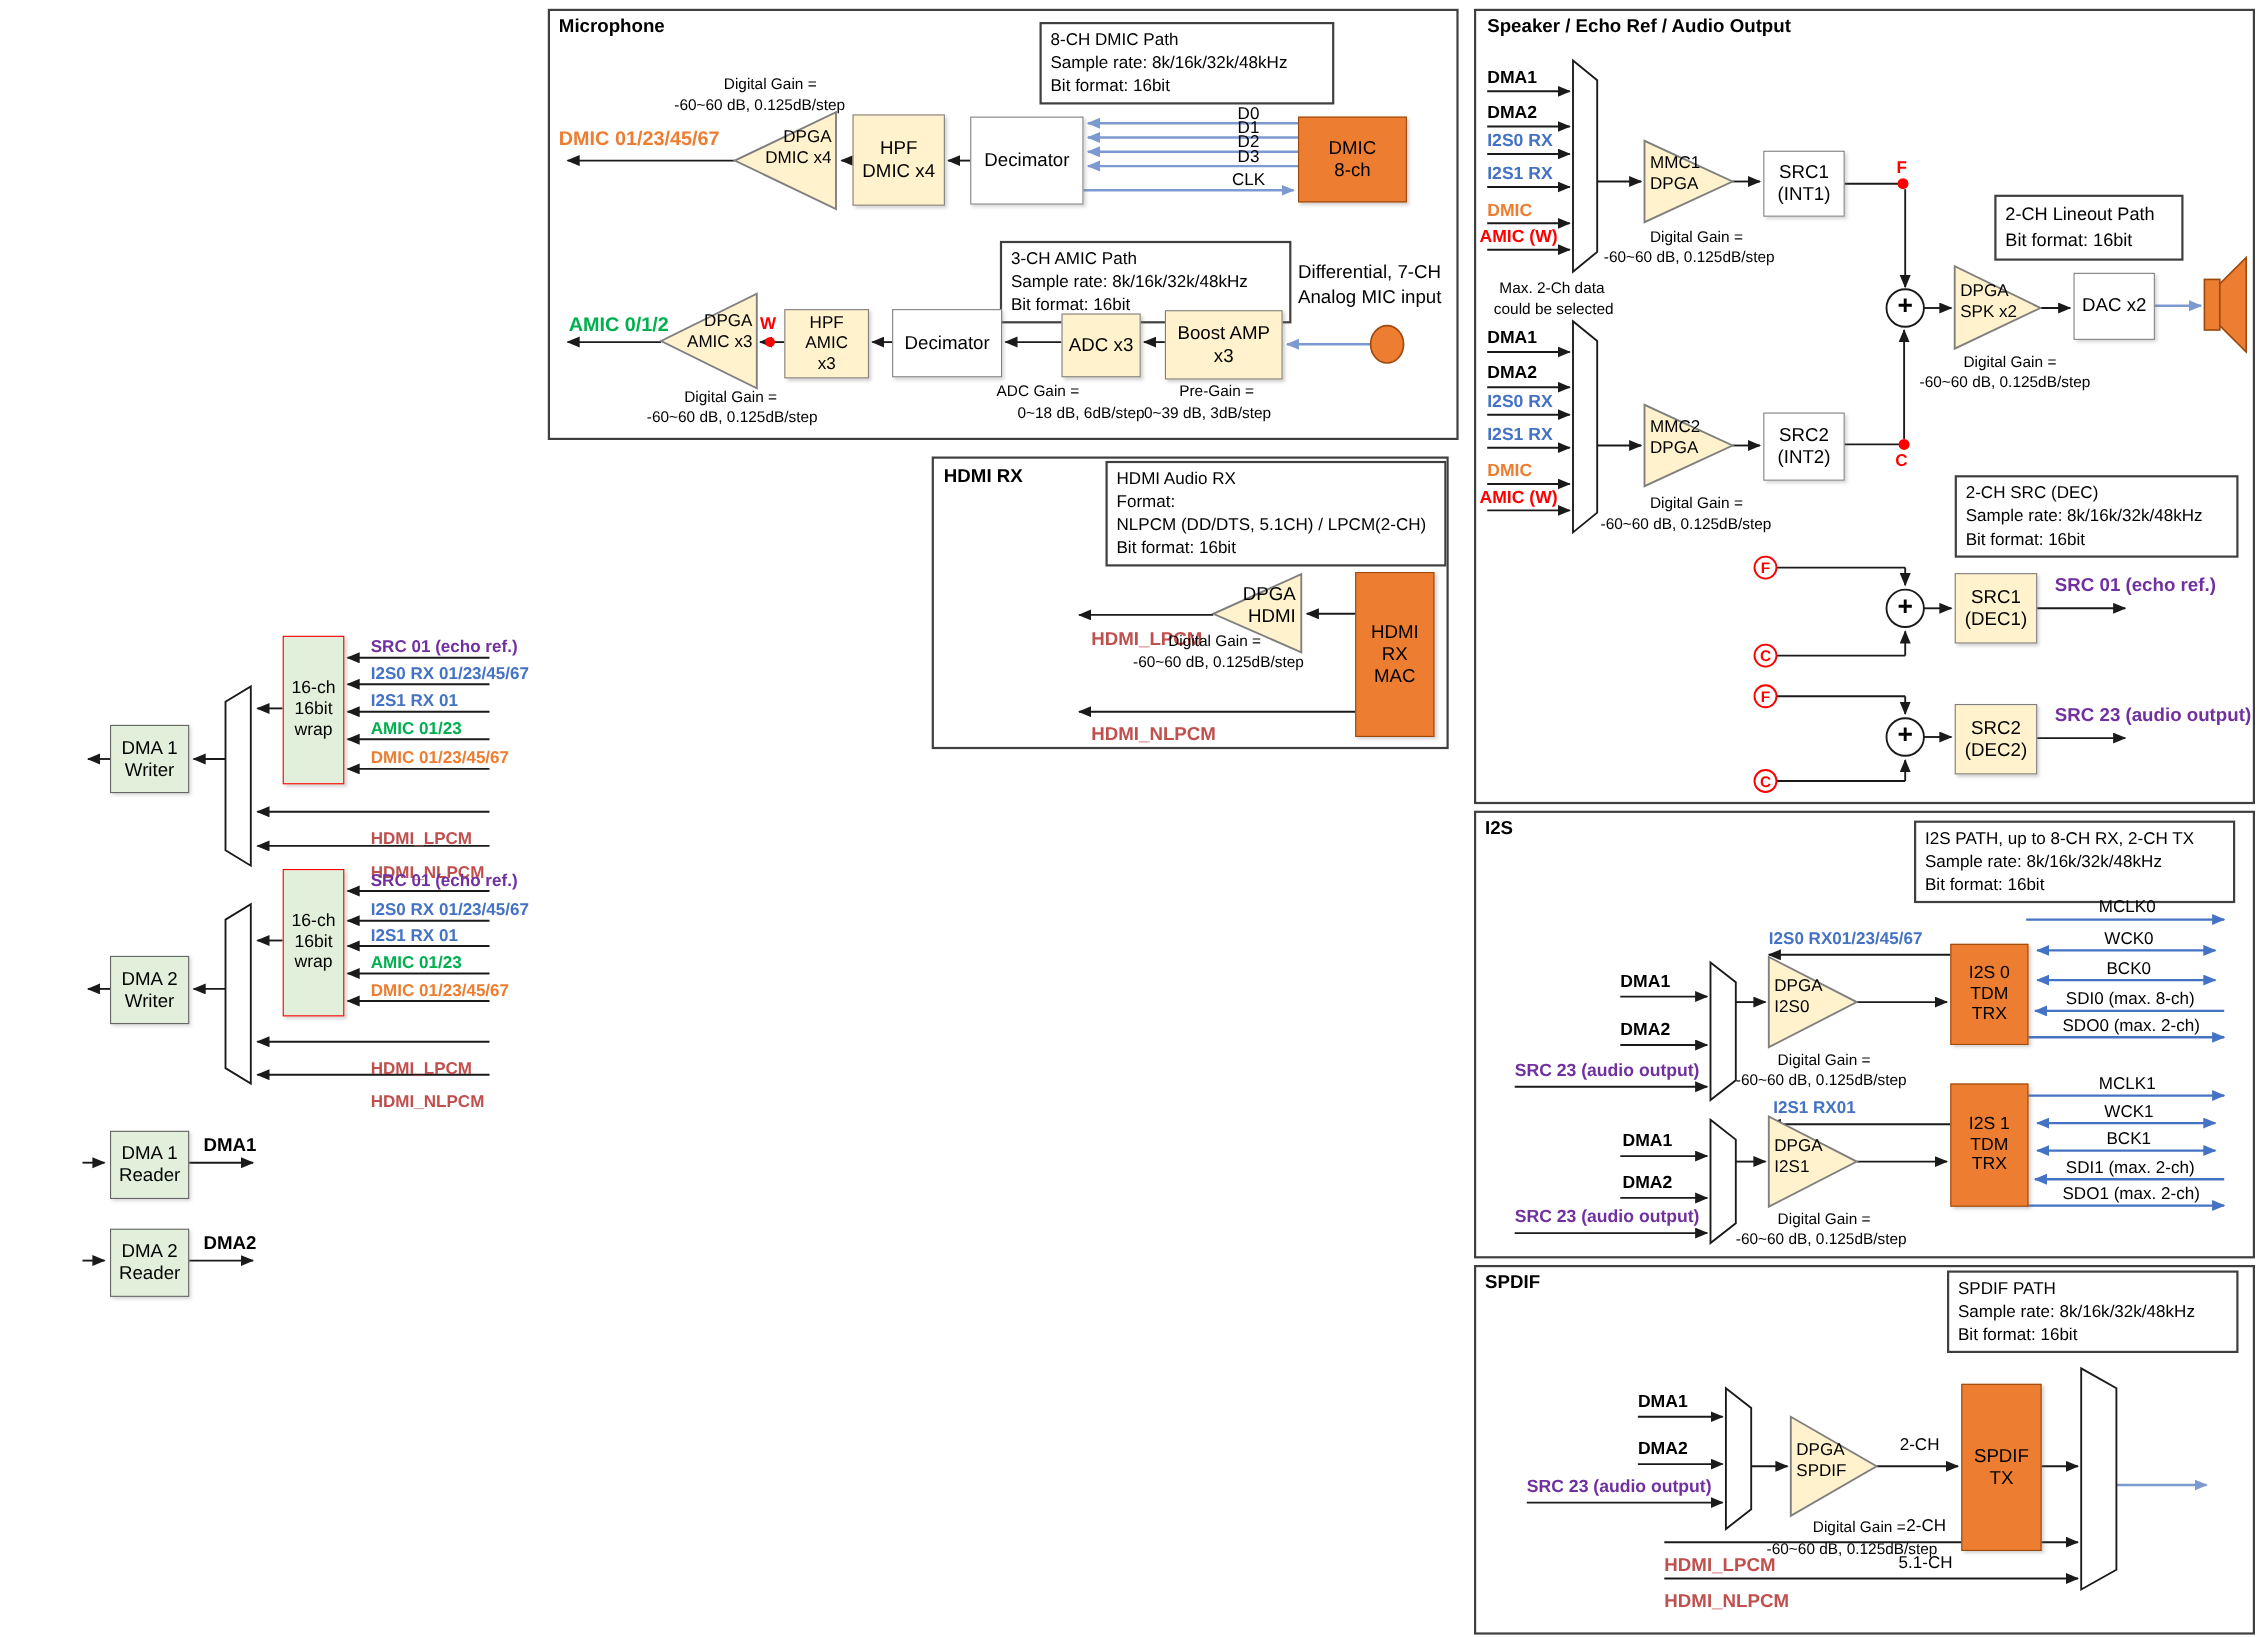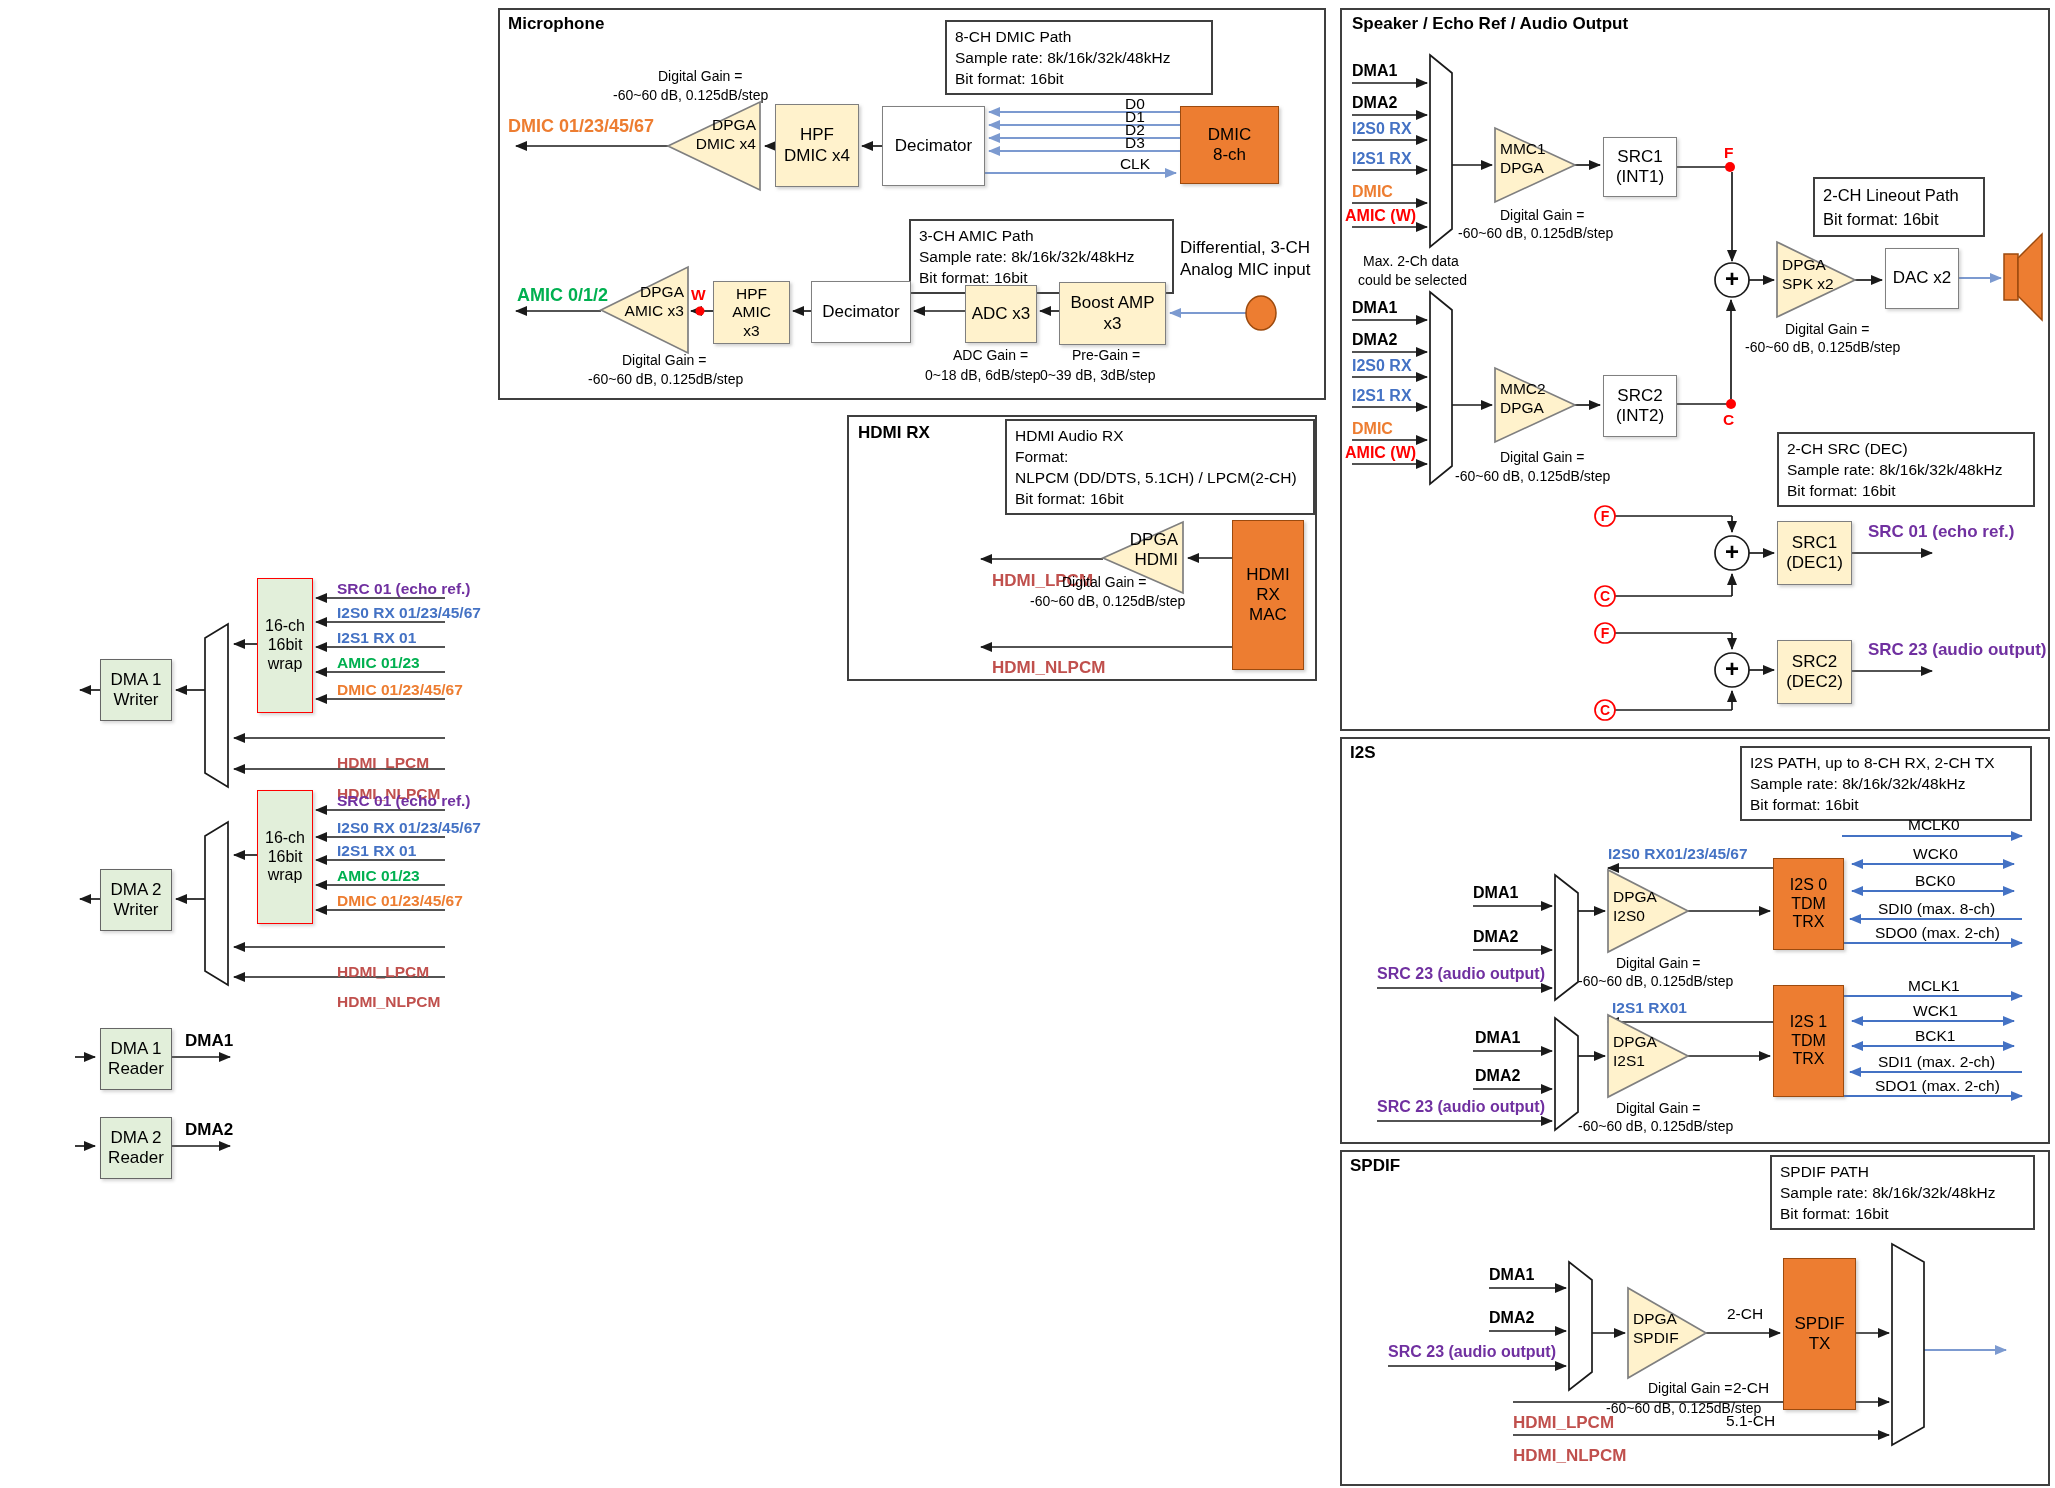--- a/index.html
+++ b/index.html
@@ -299,21 +299,21 @@
   <div class="lbl t15" style="left:1105px;top:108px;width:60px;text-align:center;">D1</div>
   <div class="lbl t15" style="left:1105px;top:121px;width:60px;text-align:center;">D2</div>
   <div class="lbl t15" style="left:1105px;top:134px;width:60px;text-align:center;">D3</div>
   <div class="lbl t15" style="left:1105px;top:155px;width:60px;text-align:center;">CLK</div>
 
   <div class="info" style="left:909px;top:207px;width:245px;margin-top:12px;">
     <div>3-CH AMIC Path</div>
     <div>Sample rate: 8k/16k/32k/48kHz</div>
     <div>Bit format: 16bit</div>
   </div>
-  <div class="lbl t17" style="left:1180px;top:238px;">Differential, 3-CH</div>
+  <div class="lbl t17" style="left:1180px;top:238px;">Differential, 7-CH</div>
   <div class="lbl t17" style="left:1180px;top:260px;">Analog MIC input</div>
   <div class="lbl b" style="left:517px;top:285px;font-size:18px;color:#00B050;">AMIC 0/1/2</div>
   <div class="tri-lbl t15" style="left:612px;top:283px;width:72px;text-align:right;">
     <div>DPGA</div>
     <div>AMIC x3</div>
   </div>
   <div class="lbl b t15 red" style="left:691px;top:286px;">W</div>
   <div class="blk cream" style="left:713px;top:281px;width:75px;height:61px;font-size:15.5px;">
     <span>HPF</span>
       <span>AMIC</span>
@@ -324,21 +324,21 @@
     </div>
   <div class="blk cream" style="left:965px;top:285px;width:70px;height:56px;">
     <span>ADC x3</span>
     </div>
   <div class="blk cream" style="left:1059px;top:282px;width:105px;height:61px;">
     <span>Boost AMP</span>
       <span>x3</span>
     </div>
   <div class="lbl t14" style="left:622px;top:352px;">Digital Gain =</div>
   <div class="lbl t14" style="left:588px;top:371px;">-60~60 dB, 0.125dB/step</div>
-  <div class="lbl t14" style="left:953px;top:347px;text-align:center;">ADC Gain =</div>
+  <div class="lbl t14" style="left:906px;top:347px;text-align:center;">ADC Gain =</div>
   <div class="lbl t14" style="left:925px;top:367px;">0~18 dB, 6dB/step</div>
   <div class="lbl t14" style="left:1072px;top:347px;">Pre-Gain =</div>
   <div class="lbl t14" style="left:1040px;top:367px;">0~39 dB, 3dB/step</div>
 
   <div class="lbl title" style="left:858px;top:423px;">HDMI RX</div>
   <div class="info" style="left:1005px;top:419px;width:290px;">
     <div>HDMI Audio RX</div>
     <div>Format:</div>
     <div>NLPCM (DD/DTS, 5.1CH) / LPCM(2-CH)</div>
     <div>Bit format: 16bit</div>

